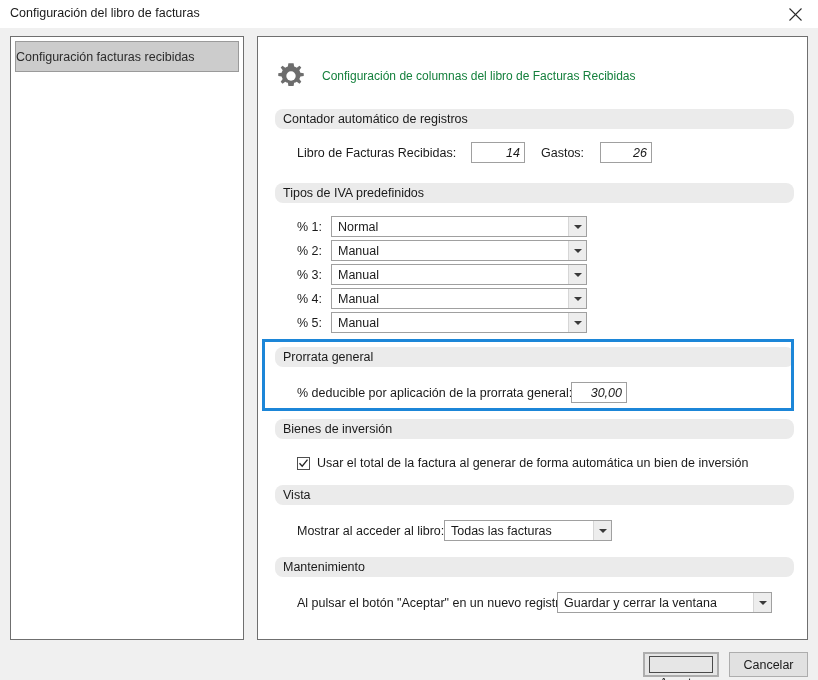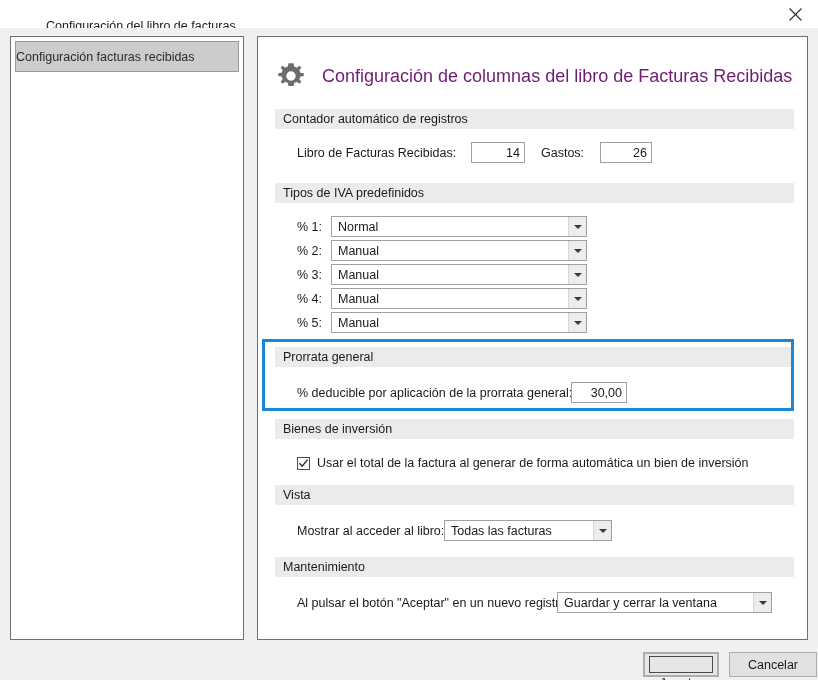--- a/index.html
+++ b/index.html
@@ -19,25 +19,24 @@
 
   
   #titlebar {
     position: absolute;
     left: 0; top: 0;
     width: 818px; height: 28px;
     background: #ffffff;
   }
   #titlebar-text {
     position: absolute;
-    left: 10px; top: 19px;
-    font-size: 12.5px;
-    color: #1a1a1a;
-    white-space: nowrap;
-    margin-left: 36px;
+    left: 10px; top: 6px;
+    font-size: 12.5px;
+    color: #1a1a1a;
+    white-space: nowrap;
   }
   #close-button {
     position: absolute;
     right: 0; top: 0;
     width: 46px; height: 28px;
     display: flex;
     align-items: center;
     justify-content: center;
     cursor: default;
   }
@@ -97,37 +96,38 @@
     align-items: center;
   }
   #gear-icon {
     margin-left: 17px;
     width: 32px; height: 32px;
     display: block;
     flex: 0 0 auto;
   }
   #panel-header-title {
     margin-left: 15px;
-    font-size: 18px;
-    color: #701a75;
+    font-size: 12px;
+    color: #15803d;
     white-space: nowrap;
   }
 
   
   .section {
     position: absolute;
     left: 17px;
     width: 519px;
   }
   .section-header {
     height: 20px;
     background: #ebebeb;
     display: flex;
     align-items: center;
     box-sizing: border-box;
+    border-radius: 8px;
   }
   .section-header-label {
     padding-left: 8px;
     font-size: 12.5px;
     color: #1a1a1a;
     white-space: nowrap;
   }
   .section-body {
     position: relative;
   }
@@ -147,20 +147,21 @@
     border: 1px solid #a0a0a0;
     box-sizing: border-box;
     font-family: "Liberation Sans", sans-serif;
     font-size: 12.5px;
     color: #1a1a1a;
     text-align: right;
     padding: 0 4px 0 2px;
     line-height: 19px;
     height: 21px;
     outline: none;
+    font-style: italic;
   }
 
   
   .combobox {
     position: absolute;
     background: #ffffff;
     border: 1px solid #a0a0a0;
     box-sizing: border-box;
     height: 21px;
     display: flex;
@@ -260,21 +261,21 @@
     justify-content: center;
     box-sizing: border-box;
   }
   #accept-button-label {
     text-decoration: underline;
     font-size: 12.5px;
     margin-top: 37px;
   }
   #cancel-button {
     left: 729px; top: 652px;
-    width: 88px;
+    width: 79px;
   }
 </style>
 </head>
 <body>
 
 <div id="titlebar">
   <div id="titlebar-text">Configuración del libro de facturas</div>
   <div id="close-button">
     <span>
       <svg width="13" height="13" viewBox="0 0 13 13">

